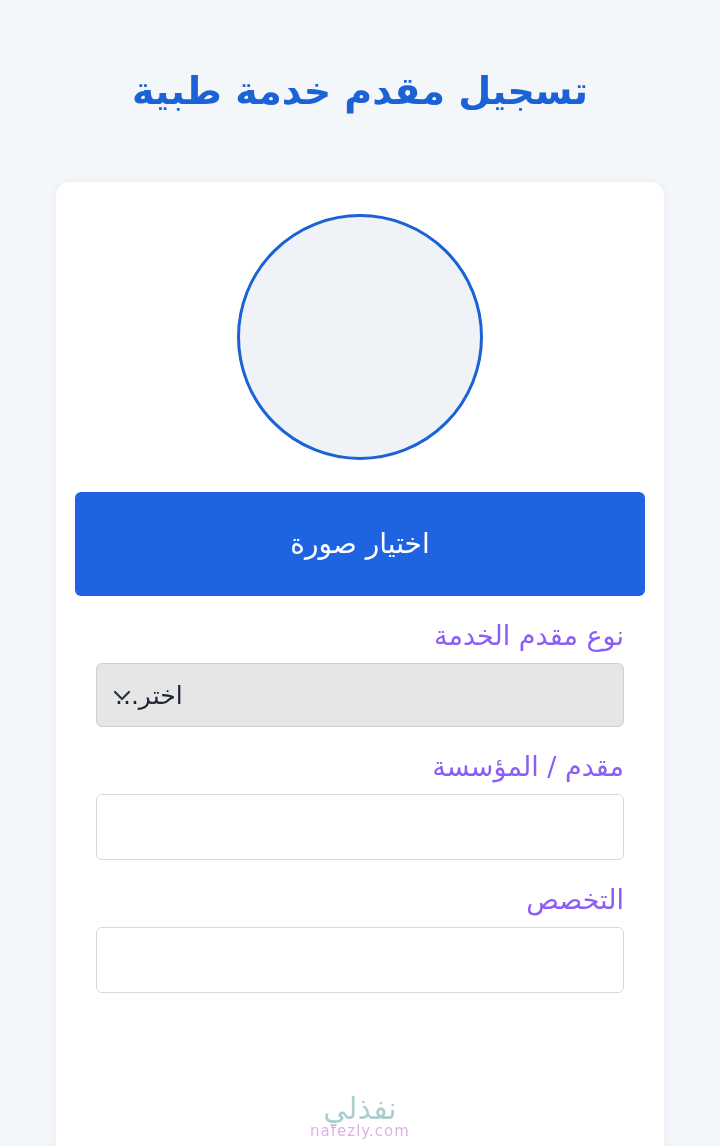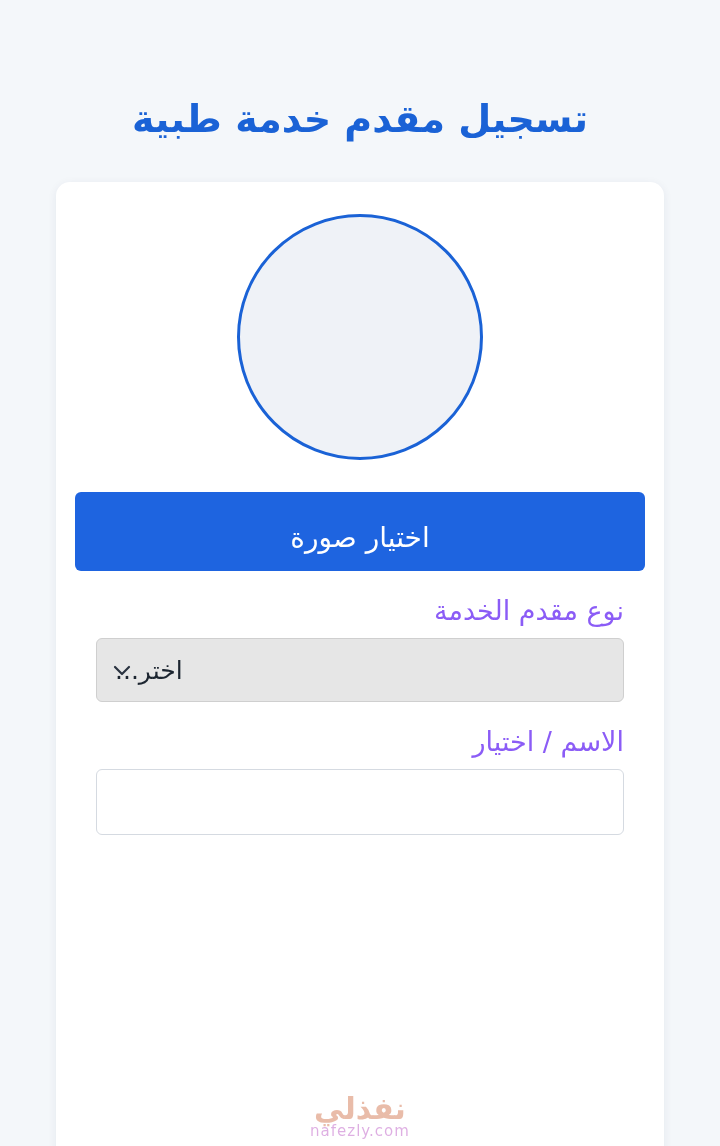--- a/index.html
+++ b/index.html
@@ -15,21 +15,21 @@
     overflow: hidden;
     position: relative;
   }
 
   .page-title {
     text-align: center;
     color: #1a62d6;
     font-size: 38px;
     font-weight: bold;
     letter-spacing: 0px;
-    padding-top: 96px;
+    padding-top: 68px;
     line-height: 1.25;
   }
 
   .card {
     position: absolute;
     top: 182px;
     left: 56px;
     width: 608px;
     height: 980px;
     background: #ffffff;
@@ -49,21 +49,21 @@
     height: 246px;
     border-radius: 50%;
     background: #eff2f7;
     border: 3px solid #1a62d6;
   }
 
   .pick-image-btn {
     display: block;
     width: 570px;
     margin: 0 auto;
-    height: 79px;
+    height: 104px;
     background: #1e64e0;
     color: #ffffff;
     border: none;
     border-radius: 6px;
     font-size: 28px;
     font-family: "DejaVu Sans", sans-serif;
     text-align: center;
     line-height: 92px;
     padding: 0;
     cursor: pointer;
@@ -128,22 +128,22 @@
     position: absolute;
     left: 50%;
     transform: translateX(-50%);
     bottom: 6px;
     text-align: center;
     opacity: 0.35;
     pointer-events: none;
   }
   .watermark .wm-main {
     font-size: 30px;
-    color: #c2410c;
-    font-weight: bold;
+    color: #0f766e;
+    font-weight: normal;
     letter-spacing: 2px;
   }
   .watermark .wm-sub {
     font-size: 15px;
     color: #a21caf;
     letter-spacing: 1px;
     margin-top: -4px;
   }
 </style>
 </head>
@@ -167,25 +167,29 @@
         <span class="chevron">
           <svg width="22" height="22" viewBox="0 0 22 22" aria-hidden="true">
             <path d="M4 8 L11 15 L18 8" fill="none" stroke="#2a3340" stroke-width="2.2" stroke-linecap="round" stroke-linejoin="round"></path>
           </svg>
         </span>
         <span class="select-value">اختر...</span>
       </div>
     </div>
 
     <div class="field">
-      <div class="field-label">الاسم / اختيار</div>
+      <div class="field-label">مقدم / المؤسسة</div>
       <input class="text-input" type="text" value="" placeholder="" style="">
     </div>
 
 
+    <div class="field">
+      <div class="field-label">التخصص</div>
+      <input class="text-input" type="text" value="" placeholder="" style="">
+    </div>
 
   </div>
 </div>
 
 <div class="watermark">
   <div class="wm-main">نفذلي</div>
   <div class="wm-sub">nafezly.com</div>
 </div>
 
 </body></html>

